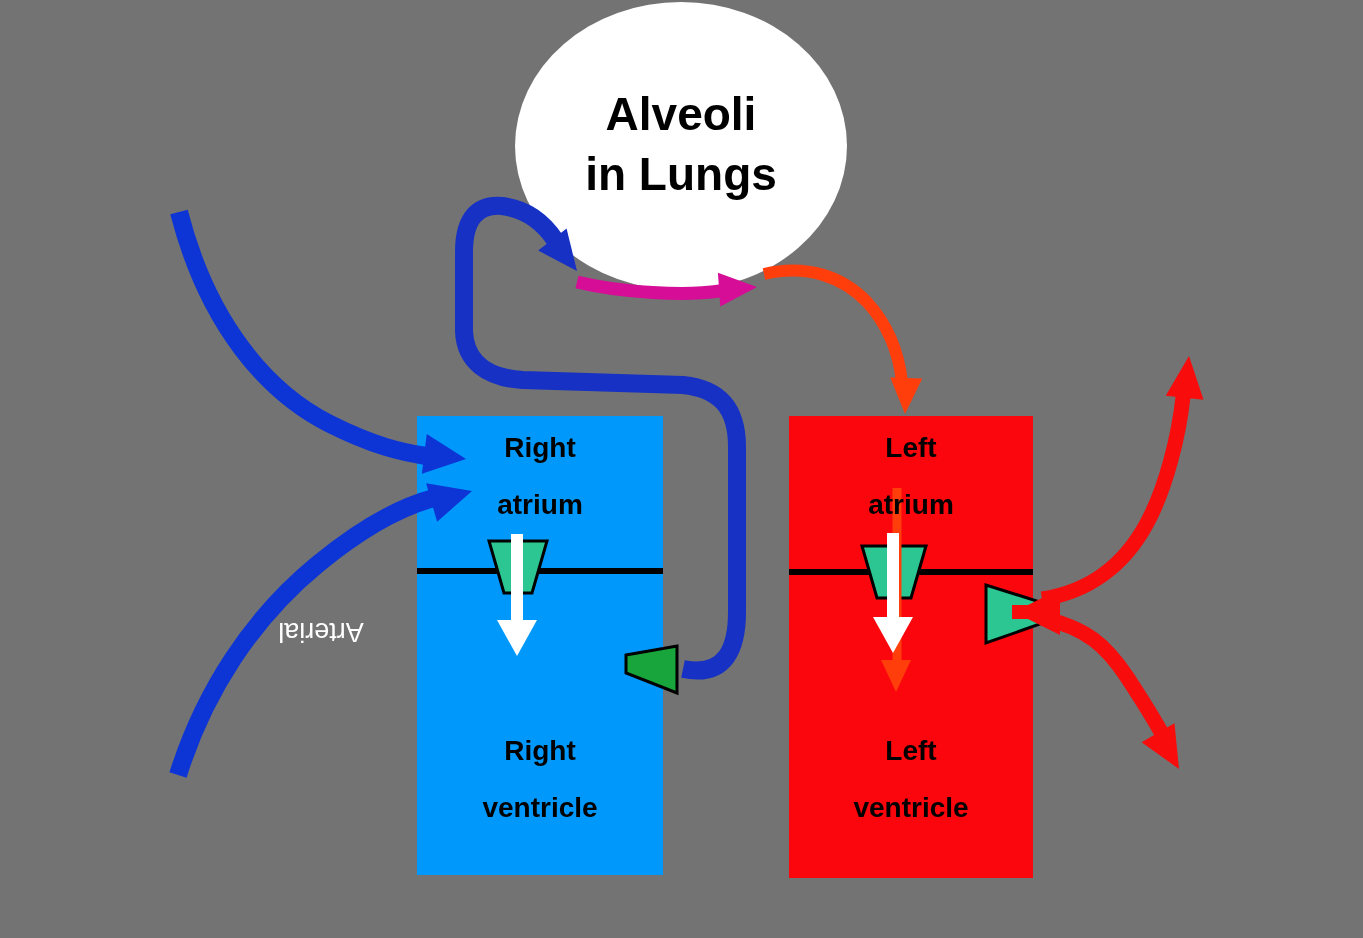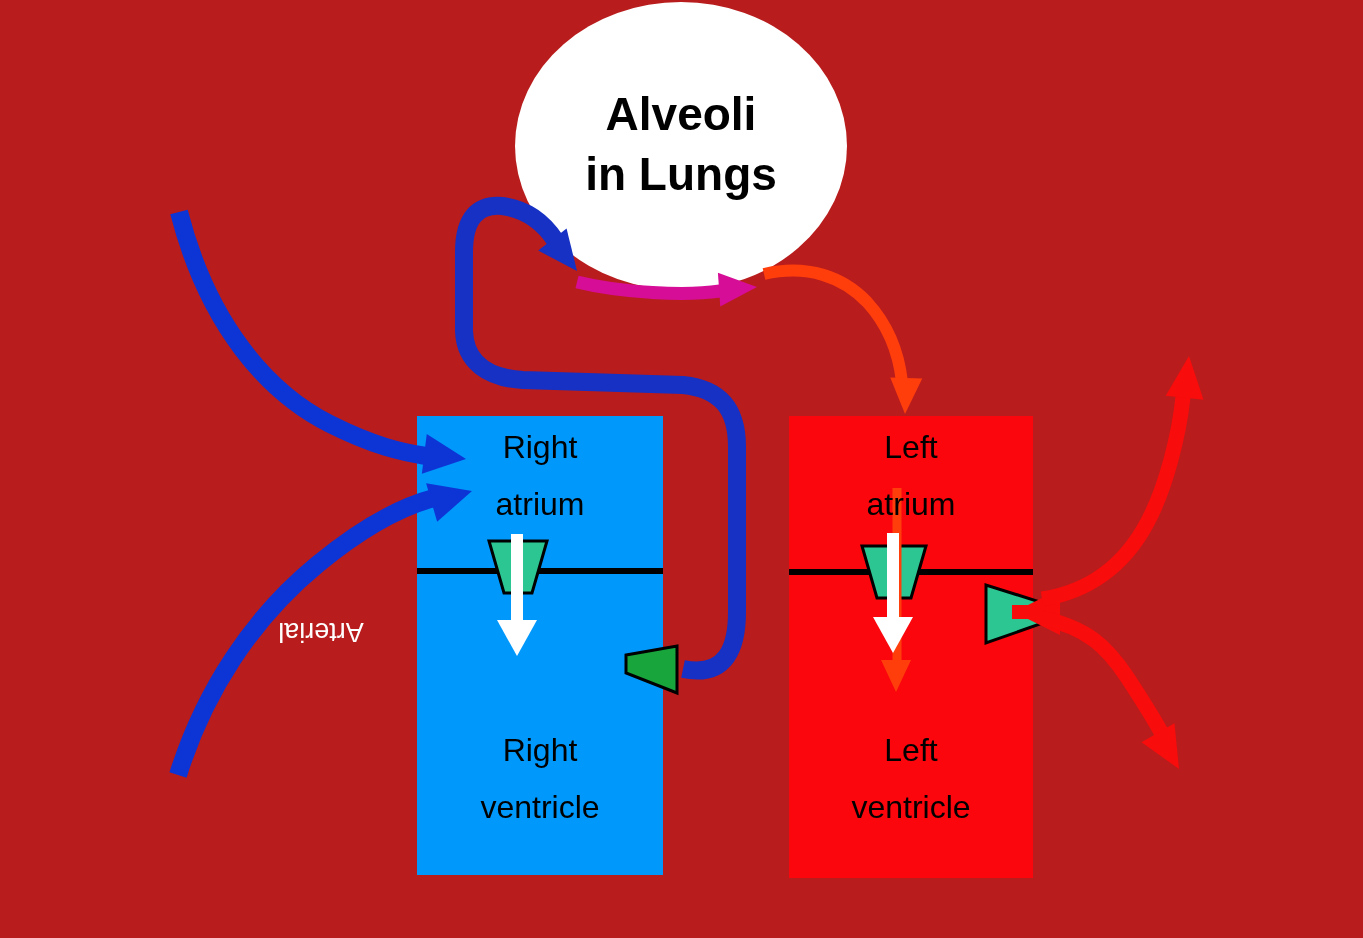--- a/index.html
+++ b/index.html
@@ -1,23 +1,23 @@
 <!DOCTYPE html>
 <html><head>
 <meta charset="utf-8">
 <style>
   html,body{margin:0;padding:0;background:#000;}
   .stage{
-    position:relative;width:1363px;height:938px;background:#b91c1c;overflow:hidden;
+    position:relative;width:1363px;height:938px;background:#737373;overflow:hidden;
     font-family:"Liberation Sans", sans-serif;
   }
   .stage svg{position:absolute;left:0;top:0;}
   .lbl{position:absolute;text-align:center;white-space:pre-line;color:#000;}
   .lbl-lungs{left:496px;top:84px;width:370px;font-size:46px;line-height:60px;font-weight:bold;}
-  .lbl-chamber{font-size:32px;line-height:57px;font-weight:normal;}
+  .lbl-chamber{font-size:28px;line-height:57px;font-weight:bold;}
   .lbl-ra{left:417px;top:419px;width:246px;}
   .lbl-la{left:789px;top:419px;width:244px;}
   .lbl-rv{left:417px;top:722px;width:246px;}
   .lbl-lv{left:789px;top:722px;width:244px;}
   .lbl-arterial{
     left:221px;top:616px;width:200px;font-size:27px;color:#fff;
     transform:rotate(180deg);
   }
 </style>
 </head>

